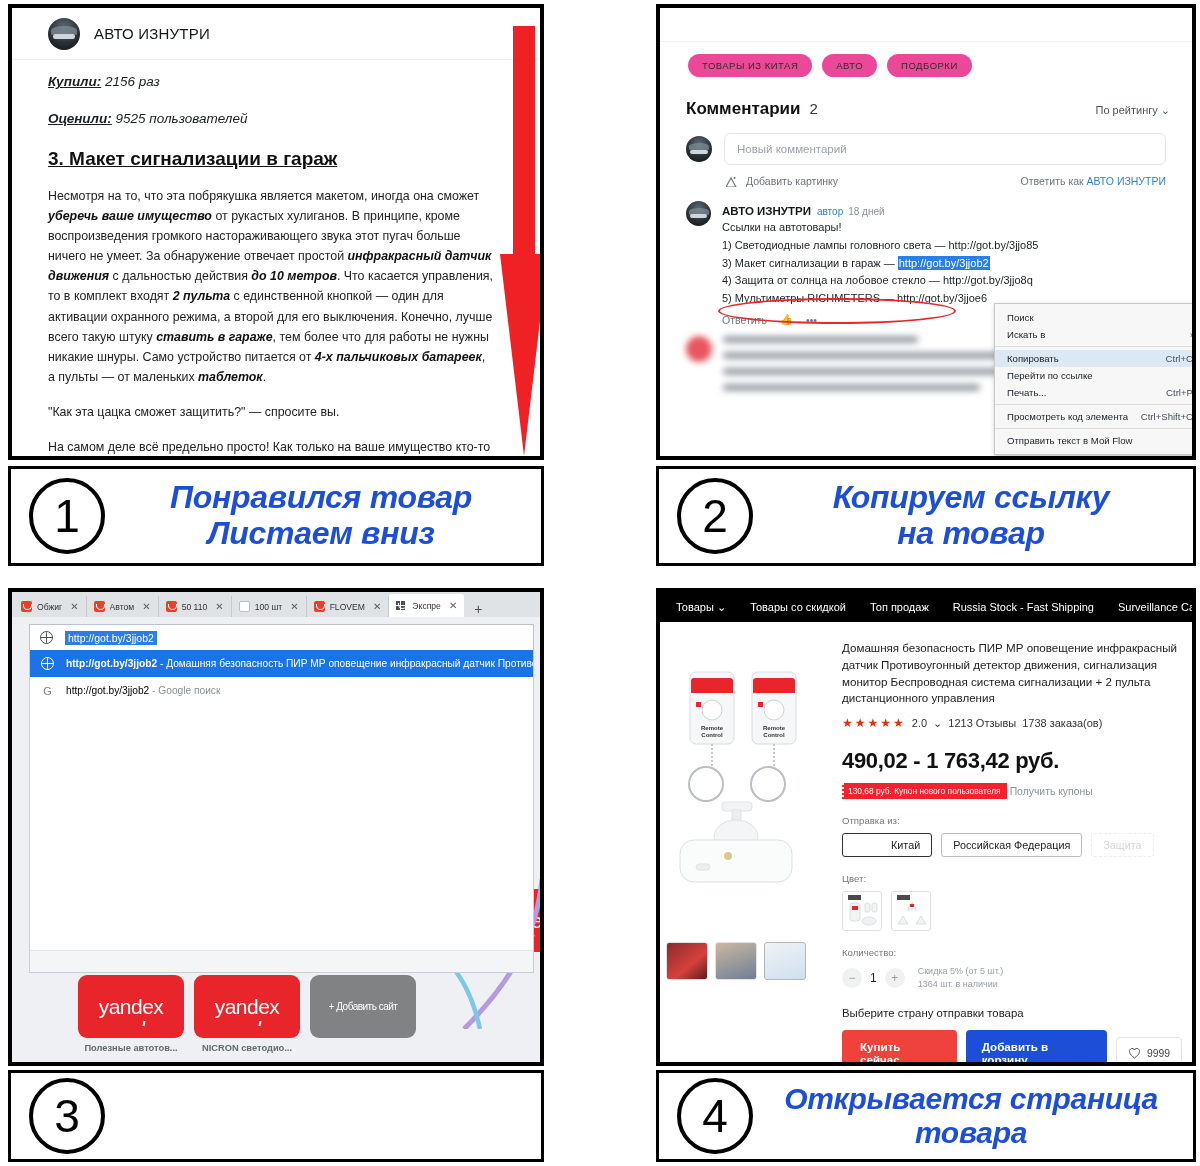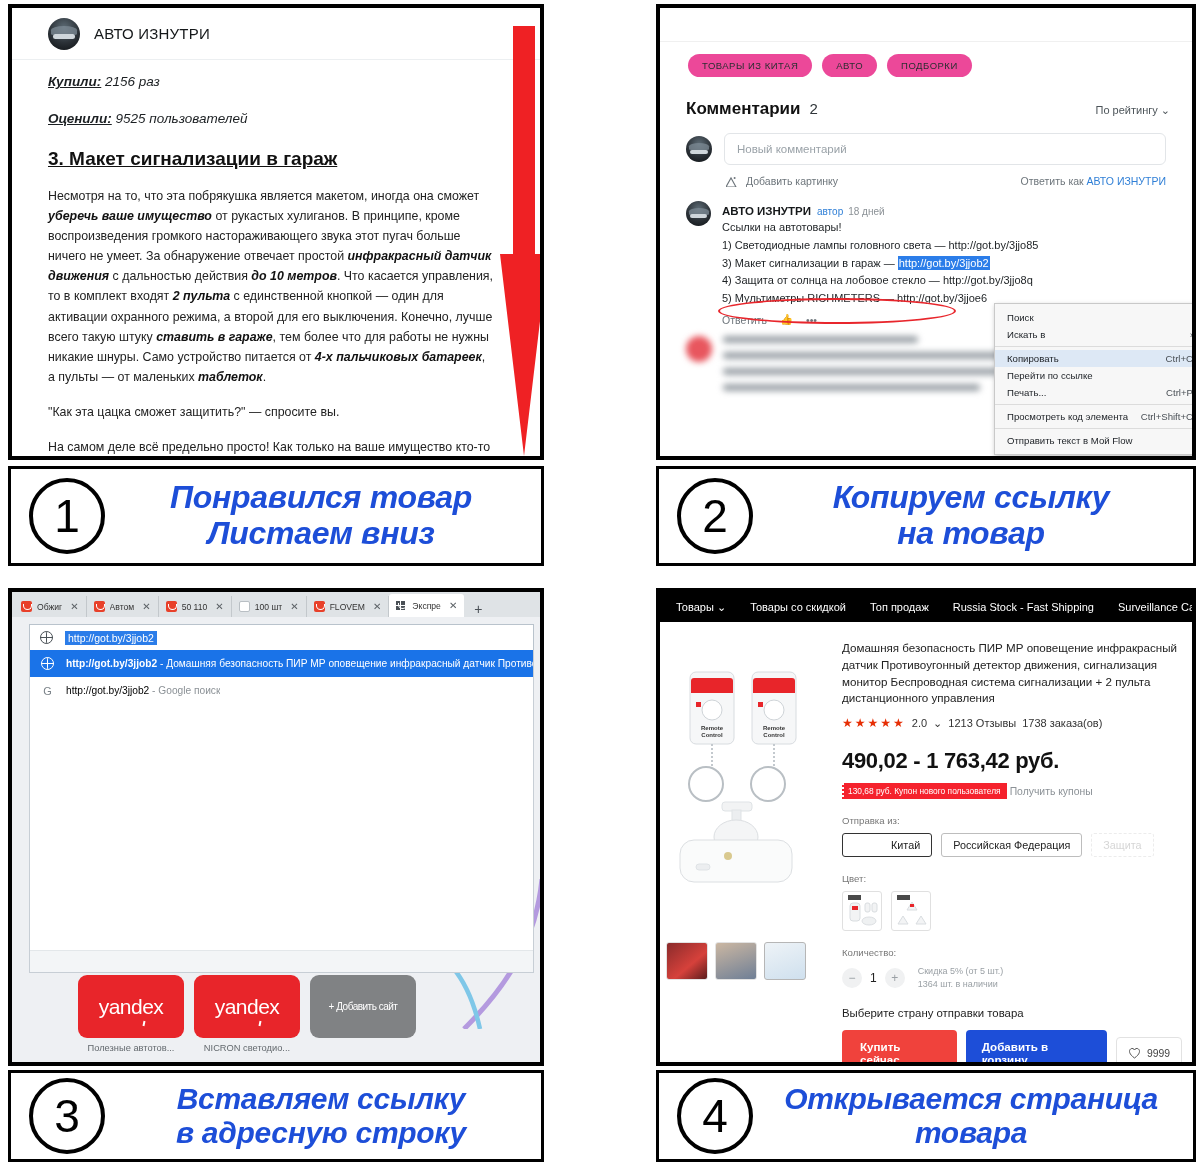--- a/index.html
+++ b/index.html
@@ -192,21 +192,21 @@
 
   .speed { position:absolute; left:0; right:0; top: 252px; bottom:0; padding: 0 10px; }
   .sd-labels { display:flex; gap: 10px; font-size:9.3px; color:#63696e; padding: 6px 0 0 56px;}
   .sd-labels span { width: 106px; text-align:center; white-space:nowrap; overflow:hidden;}
   .sd-row { display:flex; gap: 10px; padding-left: 56px; }
   .sd-col { width: 106px; }
   .sd-tile {
     height: 63px; border-radius: 9px; display:flex; align-items:center; justify-content:center;
     font-size: 21px; color:#fff; font-weight:500; letter-spacing:-.5px;
   }
-  .sd-cap { font-size:9.3px; color:#63696e; text-align:center; padding-top:5px; white-space:nowrap; overflow:hidden;}
+  .sd-cap { font-size:9.3px; color:#63696e; text-align:center; padding-top:5px; white-space:nowrap; overflow:hidden;font-weight:bold;}
   .yx { position:relative; }
   .yx::after{ content:""; position:absolute; bottom:12px; left:50%; margin-left:12px;
      width:2px; height:5px; background:#fff; transform: rotate(12deg);}
   .ali {
     background:#fff !important; flex-direction:column; gap:1px; box-shadow: 0 1px 3px rgba(0,0,0,.12);
   }
   .ali-1 { font-size: 17px; font-weight:bold; color:#e62e04; letter-spacing:-.6px;}
   .ali-1 em { font-style:normal; color:#f5a623; }
   .ali-2 { font-size: 6.3px; color:#e62e04; font-weight:bold; font-style:italic;}
   .add-site { background:#808284 !important; font-size:10px !important; font-weight:normal;}
@@ -639,22 +639,20 @@
     <div class="cap-text">Понравился товар
 Листаем вниз</div>
   </div>
   <div class="caption" id="cap2">
     <div class="cap-num">2</div>
     <div class="cap-text">Копируем ссылку
 на товар</div>
   </div>
   <div class="caption" id="cap3">
     <div class="cap-num">3</div>
-    <div class="cap-text">Вставляем ссылку
-в адресную строку</div>
   </div>
   <div class="caption" id="cap4">
     <div class="cap-num">4</div>
     <div class="cap-text">Открывается страница
 товара</div>
   </div>
 
 </div>
 
 </body></html>

